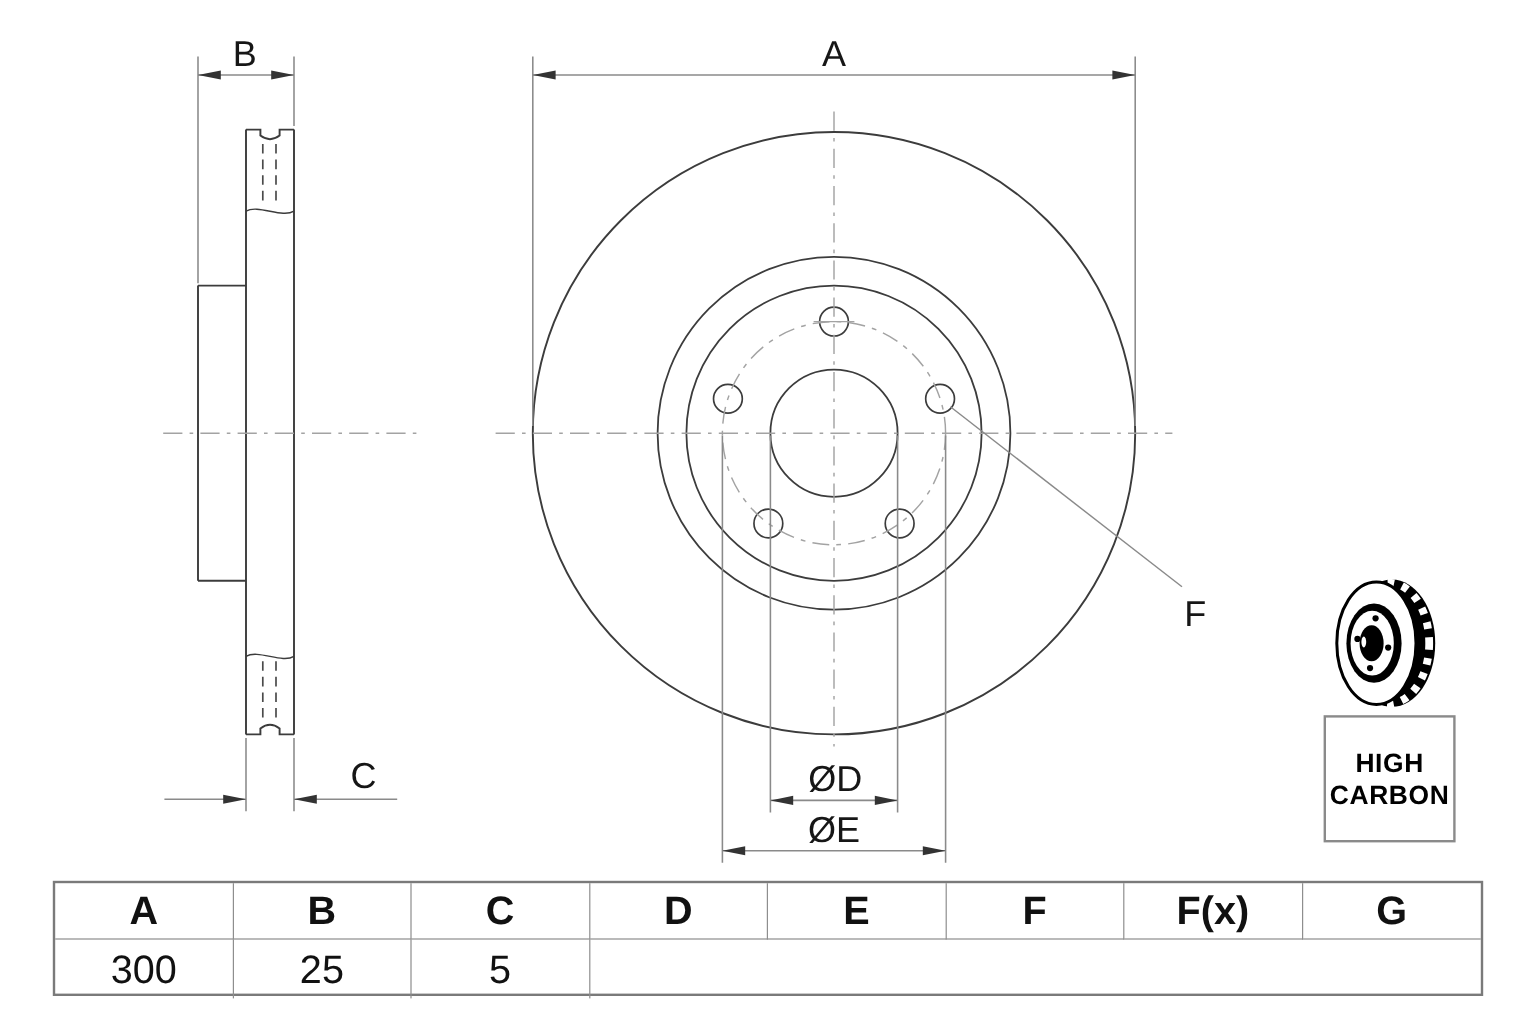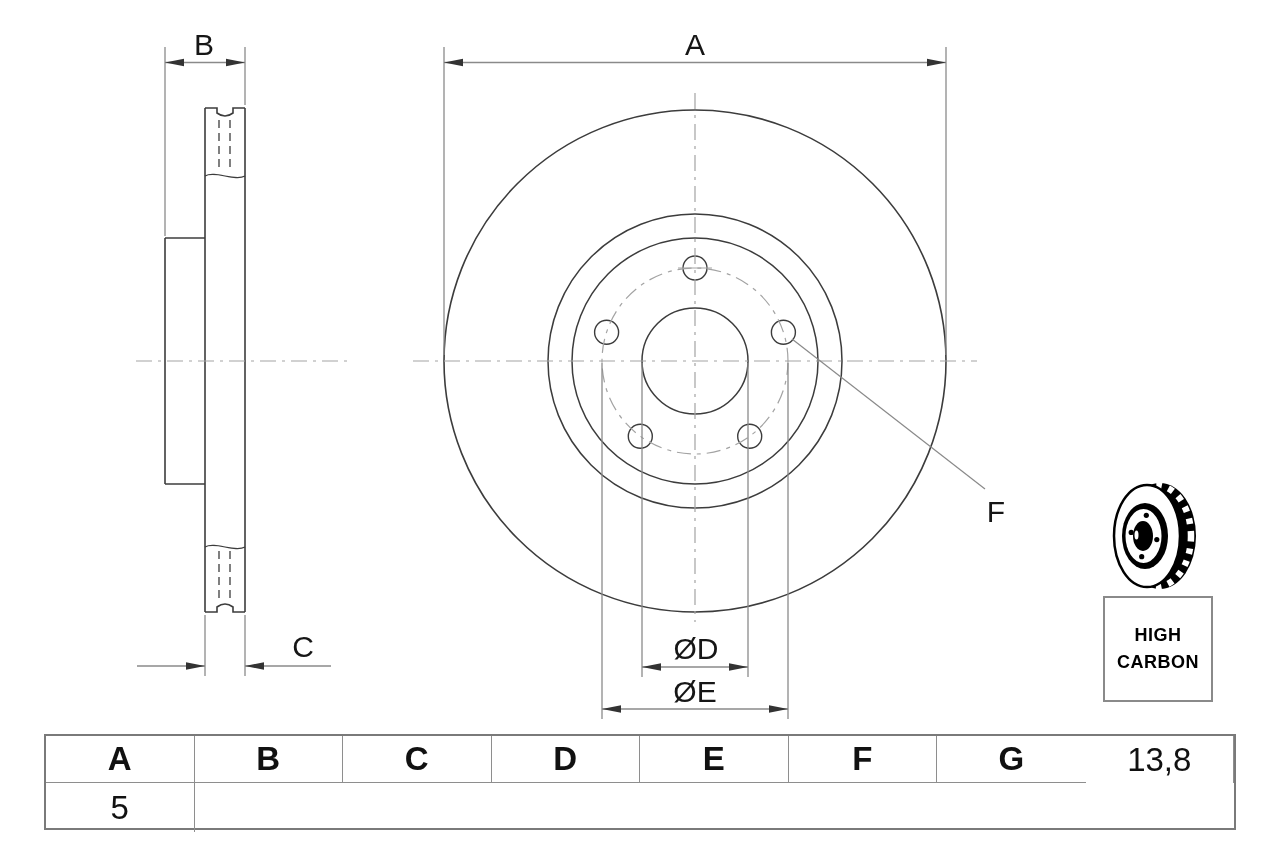--- a/index.html
+++ b/index.html
@@ -17,21 +17,21 @@
   .t-cell{display:flex;align-items:center;justify-content:center;
     border-right:1px solid #8e8e8e;box-sizing:border-box;}
   .t-cell.last{border-right:none;}
   .t-head{font-weight:bold;border-bottom:1px solid #8e8e8e;}
   
   .badge{
     position:absolute;left:1103px;top:596px;width:110px;height:106px;
     border:2px solid #8a8a8a;box-sizing:border-box;background:#fff;
     display:flex;flex-direction:column;align-items:center;justify-content:center;
   }
-  .badge span{font-weight:bold;font-size:18px;line-height:27px;color:#000;letter-spacing:0.5px;}
+  .badge span{font-weight:bold;font-size:22px;line-height:27px;color:#000;letter-spacing:0.5px;}
   .disc-icon{position:absolute;left:1098px;top:478px;}
 </style>
 </head>
 <body>
 
 <main class="canvas">
 
   <svg class="drawing" width="1280" height="853" viewBox="0 0 1280 853">
 
     <g stroke="#3c3c3c" stroke-width="1.6" fill="none">
@@ -163,19 +163,21 @@
     <span>CARBON</span>
   </div>
 
   <div class="spec-table">
     <div class="t-cell t-head">A</div>
     <div class="t-cell t-head">B</div>
     <div class="t-cell t-head">C</div>
     <div class="t-cell t-head">D</div>
     <div class="t-cell t-head">E</div>
     <div class="t-cell t-head">F</div>
+    <div class="t-cell t-head">F(x)</div>
     <div class="t-cell t-head last">G</div>
-    <div class="t-cell t-val">13,8</div>
+    <div class="t-cell t-val">300</div>
+    <div class="t-cell t-val">25</div>
     <div class="t-cell t-val">5</div>
     <div class="t-cell t-val last"></div>
   </div>
 
 </main>
 
 </body></html>

